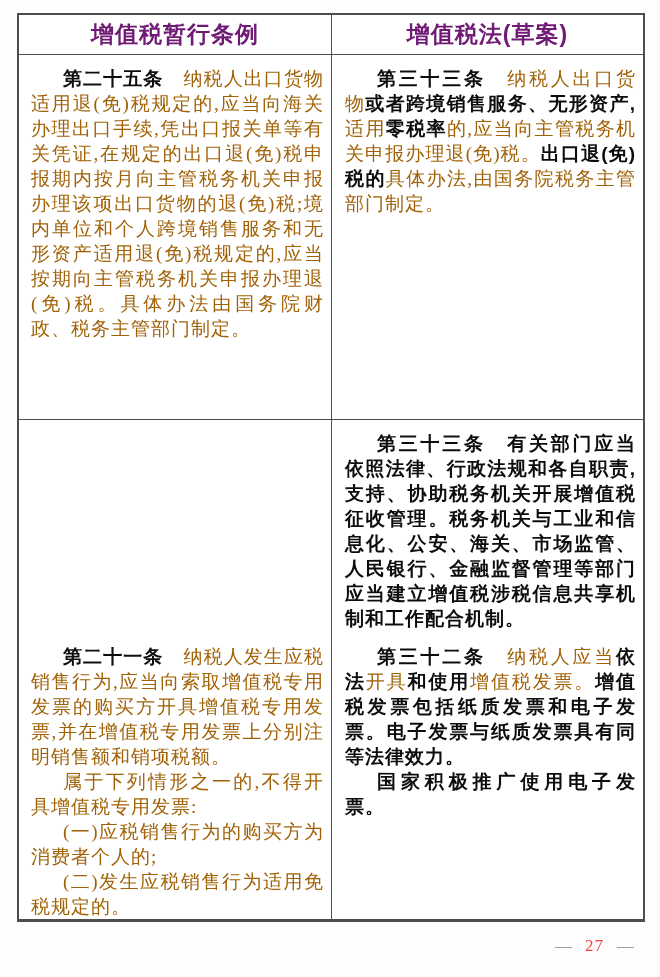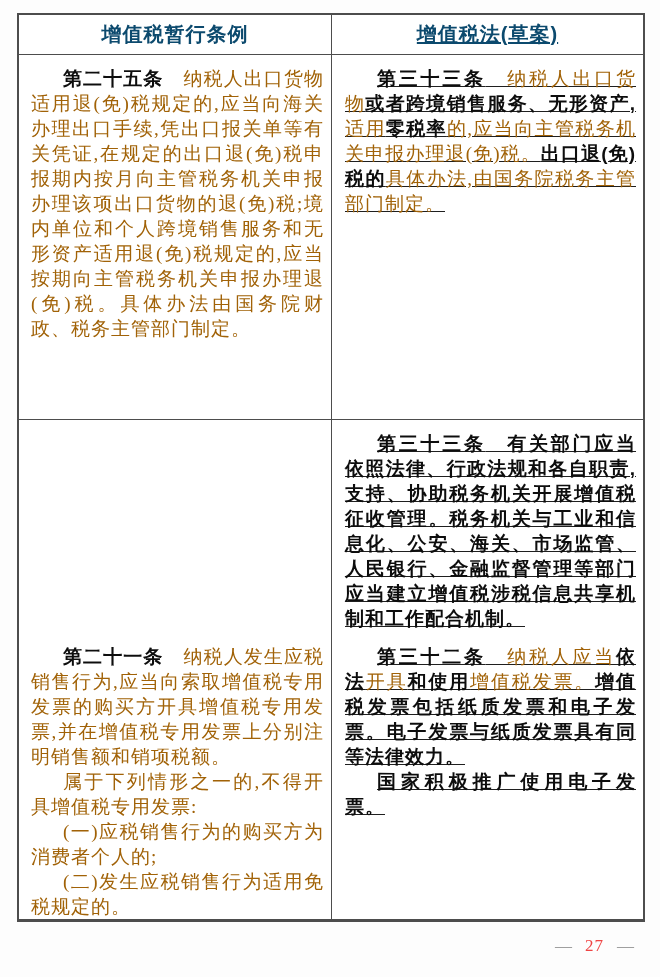--- a/index.html
+++ b/index.html
@@ -23,28 +23,28 @@
   }
   .trow { display: flex; width: 100%; }
   .thead { height: 40px; border-bottom: 1px solid #4d4d4d; }
   .row-1 { height: 365px; border-bottom: 1px solid #4d4d4d; }
   .row-2 { height: 287px; border-bottom: 1px solid #4d4d4d; }
   .row-3 { flex: 1; }
   .col-left {
     width: 313px;
     border-right: 1px solid #4d4d4d;
   }
-  .col-right { flex: 1; text-decoration: underline; }
+  .col-right { flex: 1; }
   .hcell {
     display: flex; align-items: center; justify-content: center;
     font-family: "Liberation Sans", "DejaVu Sans", sans-serif;
     font-weight: 700;
-    font-size: 20px;
+    font-size: 23px;
     letter-spacing: 1px;
-    color: #0c4a6e;
+    color: #701a75;
   }
   .bcell {
     padding: 11px 7px 0 12px;
     font-size: 19px;
     line-height: 25px;
     letter-spacing: 1px;
     overflow: hidden;
   }
   .col-right.bcell { padding: 11px 7px 0 13px; }
   .para {

